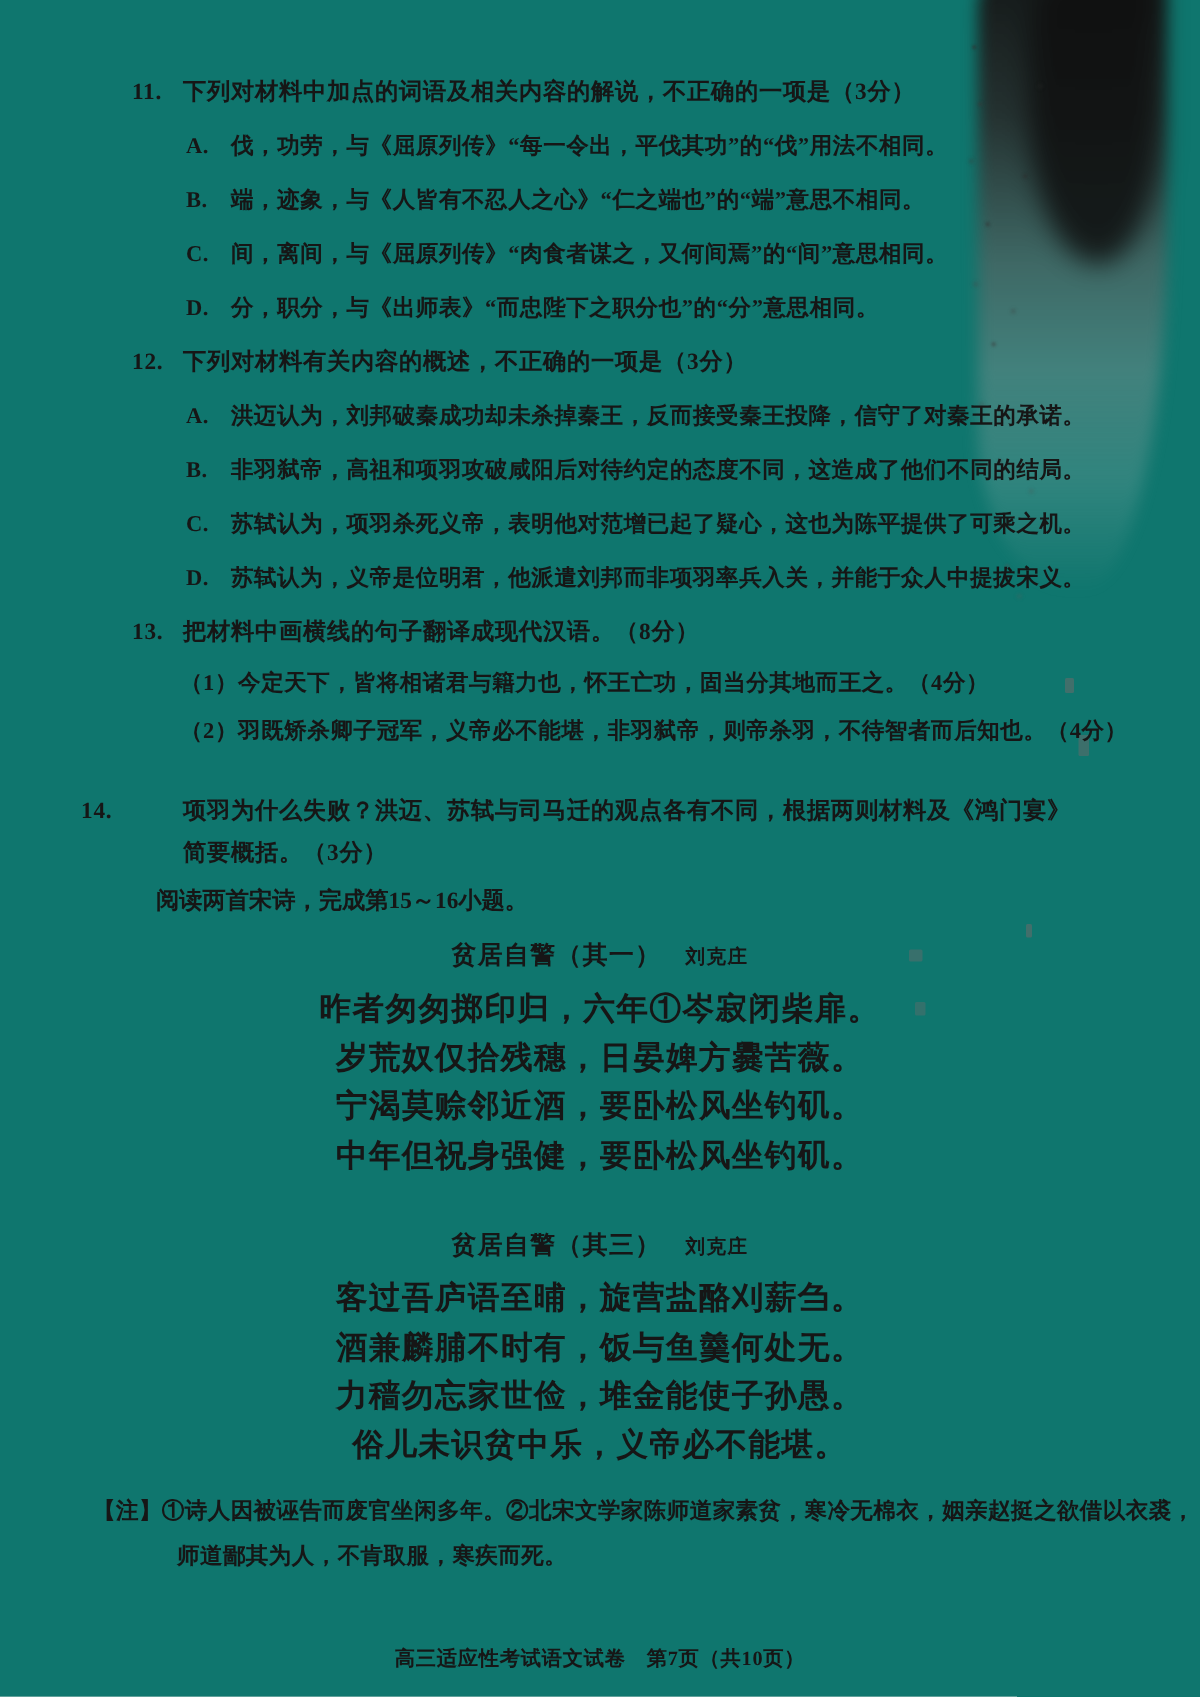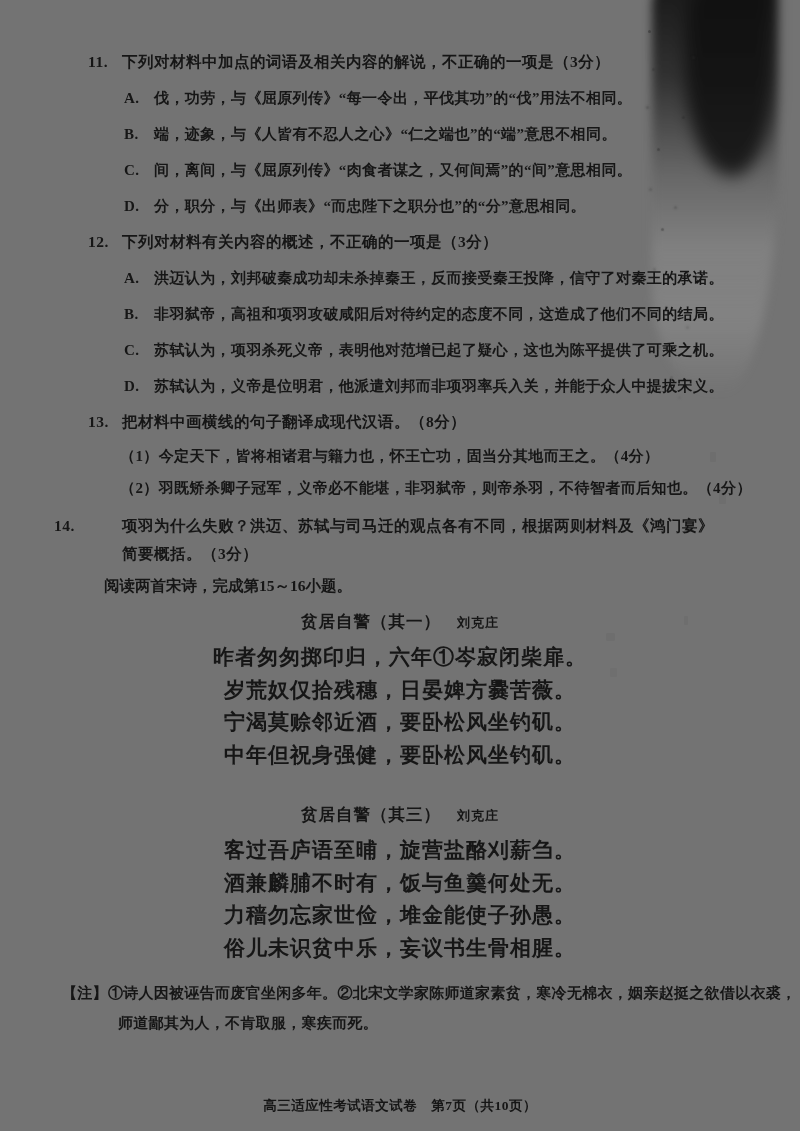--- a/index.html
+++ b/index.html
@@ -3,21 +3,21 @@
 <meta charset="utf-8">
 <style>
   html,body { margin:0; padding:0; }
   body {
     width:800px; height:1131px;
     background:#e9e9e7;
     font-family:"Liberation Serif","DejaVu Serif",serif;
   }
   .page {
     position:relative; width:800px; height:1131px;
-    background:#737373; overflow:hidden;
+    background:#0f766e; overflow:hidden;
     color:#161616; font-weight:700;
   }
   
   .scan-shadow {
     position:absolute; top:-14px; right:22px; width:126px; height:410px;
     background:linear-gradient(to bottom,
       rgba(22,22,22,.96) 0%, rgba(40,40,40,.88) 22%,
       rgba(95,95,95,.6) 46%, rgba(150,150,150,.38) 64%,
       rgba(200,200,200,.18) 82%, rgba(255,255,255,0) 100%);
     border-radius:14px 4px 55% 65% / 22px 4px 70% 130px;
@@ -47,21 +47,21 @@
   .speck.s4 { left:606px; top:633px; width:9px; height:8px; opacity:.45; }
   .speck.s5 { left:610px; top:668px; width:7px; height:9px; opacity:.4; }
 
   .content { position:absolute; top:44px; left:88px; width:624px; }
   .line { line-height:36px; white-space:nowrap; }
   .q-stem { font-size:15.5px; letter-spacing:.5px; }
   .q-num { display:inline-block; width:34px; }
   .q-option { padding-left:36px; font-size:15px; letter-spacing:.4px; }
   .opt-label { display:inline-block; width:30px; }
   .q-sub { padding-left:32px; font-size:15px; letter-spacing:.4px; line-height:32px; }
-  .q14-text { line-height:28px; margin-top:8px; font-size:15.5px; letter-spacing:.5px;
+  .q14-text { line-height:28px; margin-top:23px; font-size:15.5px; letter-spacing:.5px;
     padding-left:34px; text-indent:-34px; width:606px; }
   .section-heading { margin-top:14px; margin-left:-26px; line-height:36px; font-size:16.5px; letter-spacing:.5px; }
   .intro { margin-left:16px; line-height:36px; font-size:15.5px; }
   .poem { text-align:center; }
   .poem-title-row { line-height:36px; }
   .poem-title { font-size:16.5px; letter-spacing:1px;text-align:center; }
   .poem-author { font-size:13px; margin-left:16px; letter-spacing:1px; }
   .poem-line { line-height:32.5px; font-size:21px; letter-spacing:1px; white-space:nowrap; }
   .poem2 { margin-top:26px; }
   .note { margin-top:14px; margin-left:-26px; padding-left:56px; text-indent:-56px;
@@ -149,21 +149,21 @@
       <div class="poem-line">中年但祝身强健，要卧松风坐钓矶。</div>
     </div>
 
     <div class="poem poem2">
       <div class="poem-title-row">
         <span class="poem-title">贫居自警（其三）</span><span class="poem-author">刘克庄</span>
       </div>
       <div class="poem-line">客过吾庐语至晡，旋营盐酪刈薪刍。</div>
       <div class="poem-line">酒兼麟脯不时有，饭与鱼羹何处无。</div>
       <div class="poem-line">力穑勿忘家世俭，堆金能使子孙愚。</div>
-      <div class="poem-line">俗儿未识贫中乐，妄议书生骨相腥。</div>
+      <div class="poem-line">俗儿未识贫中乐，义帝必不能堪。</div>
     </div>
 
     <div class="note">【注】①诗人因被诬告而废官坐闲多年。②北宋文学家陈师道家素贫，寒冷无棉衣，姻亲赵挺之欲借以衣裘，师道鄙其为人，不肯取服，寒疾而死。</div>
 
   </div>
 
   <div class="footer">
     <span>高三适应性考试语文试卷　第7页（共10页）</span>
   </div>
 </div>

